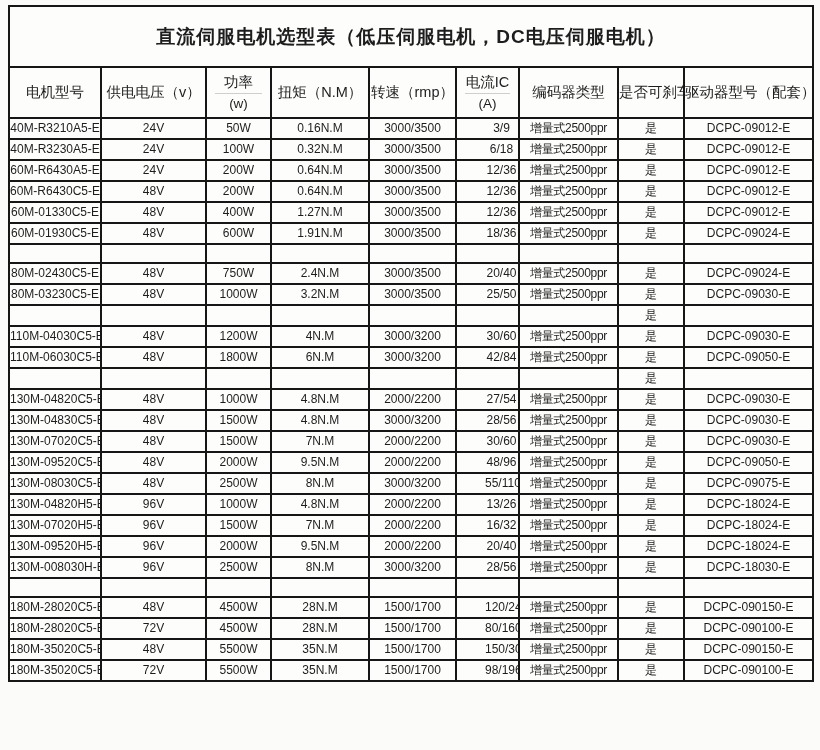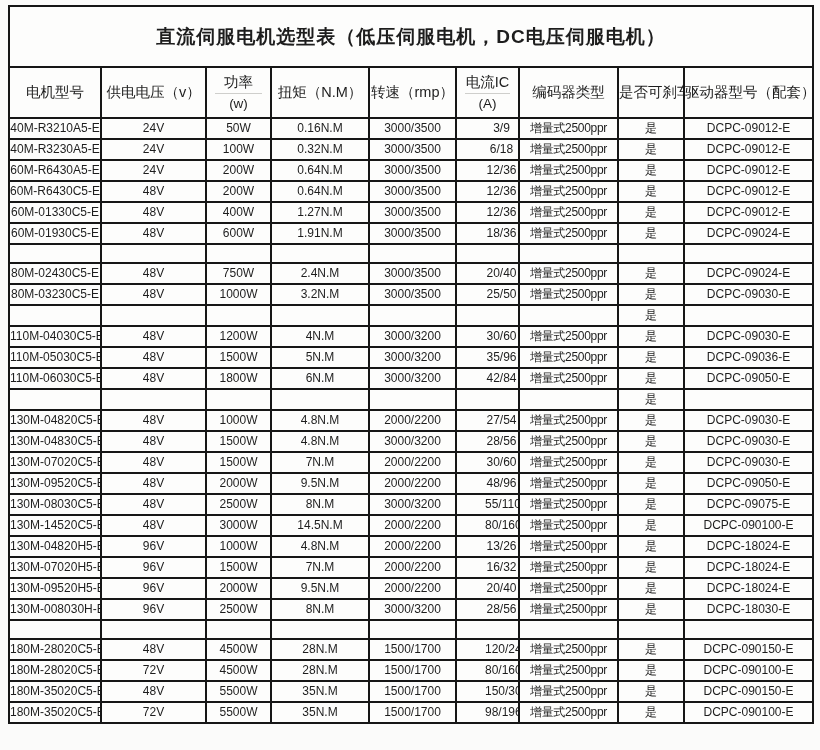--- a/index.html
+++ b/index.html
@@ -226,31 +226,20 @@
           <td class="cell-voltage">48V</td>
           <td class="cell-power">1200W</td>
           <td class="cell-torque">4N.M</td>
           <td class="cell-speed">3000/3200</td>
           <td class="cell-current">30/60</td>
           <td class="cell-encoder">增量式2500ppr</td>
           <td class="cell-brake">是</td>
           <td class="cell-driver">DCPC-09030-E</td>
         </tr>
         <tr class="data-row">
-          <td class="cell-model">110M-05030C5-E</td>
-          <td class="cell-voltage">48V</td>
-          <td class="cell-power">1500W</td>
-          <td class="cell-torque">5N.M</td>
-          <td class="cell-speed">3000/3200</td>
-          <td class="cell-current">35/96</td>
-          <td class="cell-encoder">增量式2500ppr</td>
-          <td class="cell-brake">是</td>
-          <td class="cell-driver">DCPC-09036-E</td>
-        </tr>
-        <tr class="data-row">
           <td class="cell-model">110M-06030C5-E</td>
           <td class="cell-voltage">48V</td>
           <td class="cell-power">1800W</td>
           <td class="cell-torque">6N.M</td>
           <td class="cell-speed">3000/3200</td>
           <td class="cell-current">42/84</td>
           <td class="cell-encoder">增量式2500ppr</td>
           <td class="cell-brake">是</td>
           <td class="cell-driver">DCPC-09050-E</td>
         </tr>
@@ -312,31 +301,20 @@
         <tr class="data-row">
           <td class="cell-model">130M-08030C5-E</td>
           <td class="cell-voltage">48V</td>
           <td class="cell-power">2500W</td>
           <td class="cell-torque">8N.M</td>
           <td class="cell-speed">3000/3200</td>
           <td class="cell-current">55/110</td>
           <td class="cell-encoder">增量式2500ppr</td>
           <td class="cell-brake">是</td>
           <td class="cell-driver">DCPC-09075-E</td>
-        </tr>
-        <tr class="data-row">
-          <td class="cell-model">130M-14520C5-E</td>
-          <td class="cell-voltage">48V</td>
-          <td class="cell-power">3000W</td>
-          <td class="cell-torque">14.5N.M</td>
-          <td class="cell-speed">2000/2200</td>
-          <td class="cell-current">80/160</td>
-          <td class="cell-encoder">增量式2500ppr</td>
-          <td class="cell-brake">是</td>
-          <td class="cell-driver">DCPC-090100-E</td>
         </tr>
         <tr class="data-row">
           <td class="cell-model">130M-04820H5-E</td>
           <td class="cell-voltage">96V</td>
           <td class="cell-power">1000W</td>
           <td class="cell-torque">4.8N.M</td>
           <td class="cell-speed">2000/2200</td>
           <td class="cell-current">13/26</td>
           <td class="cell-encoder">增量式2500ppr</td>
           <td class="cell-brake">是</td>

